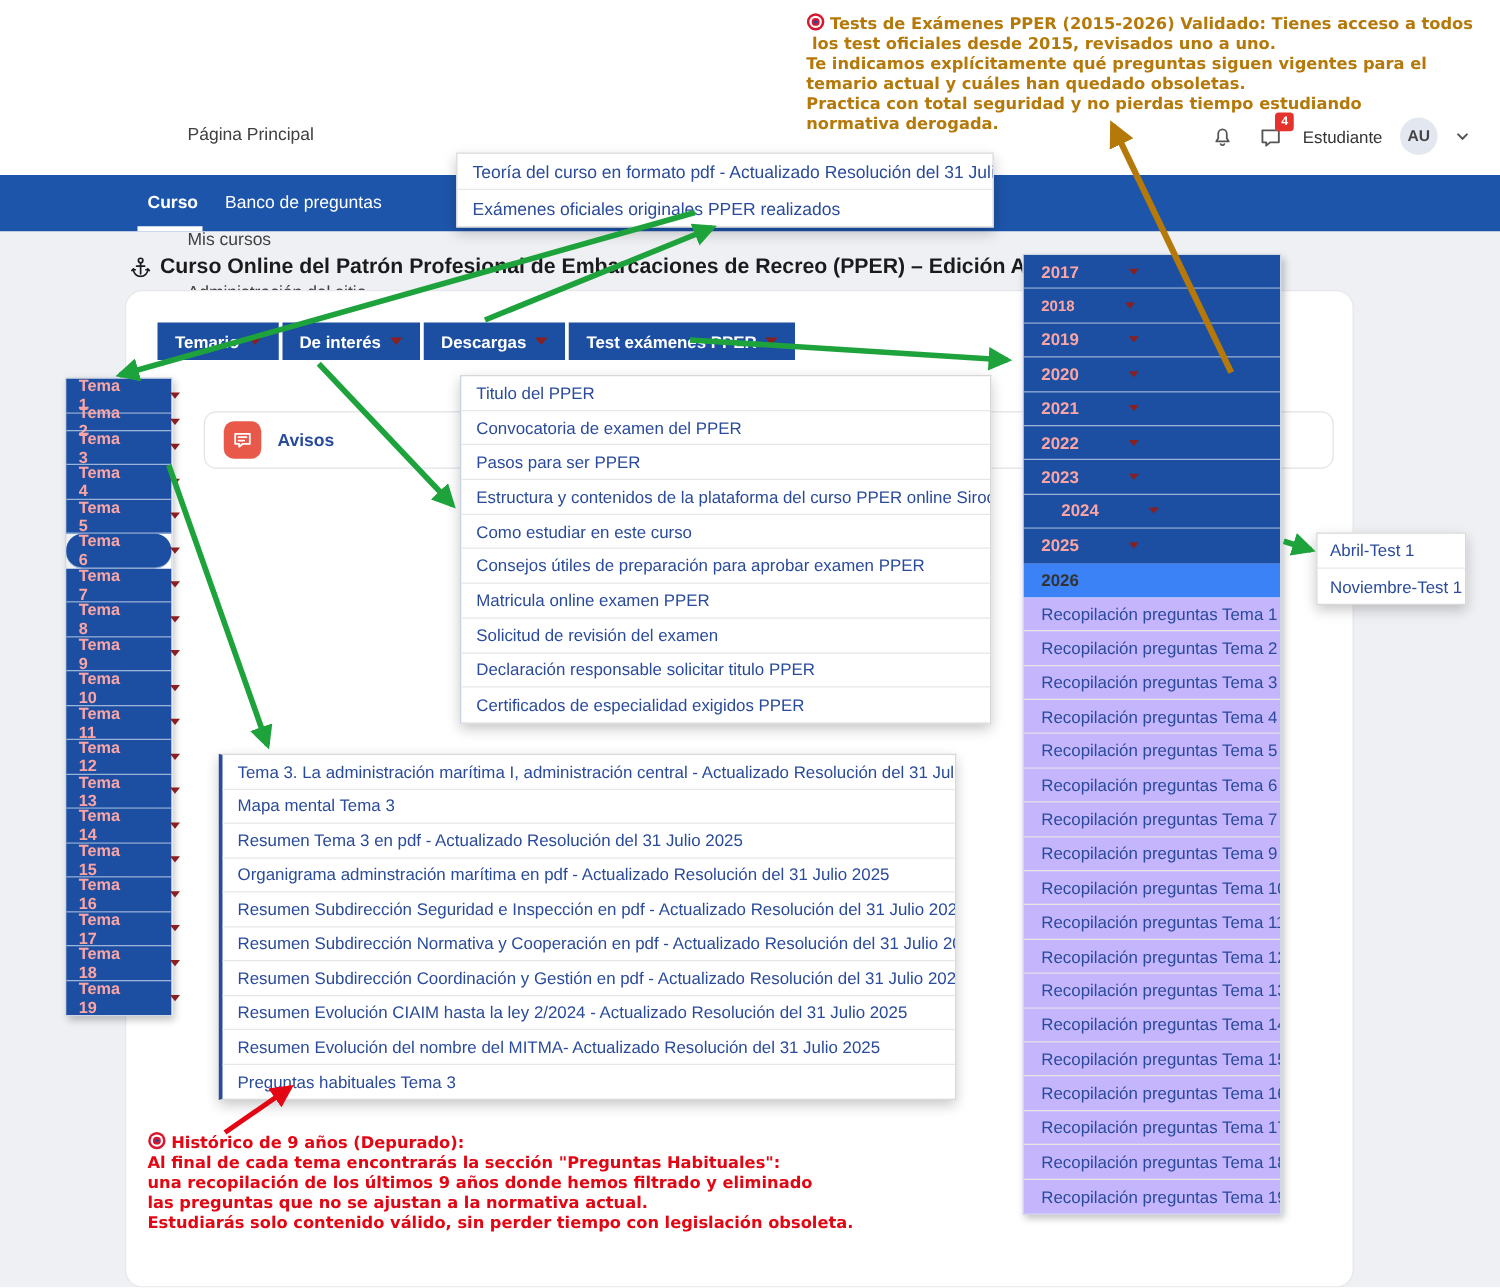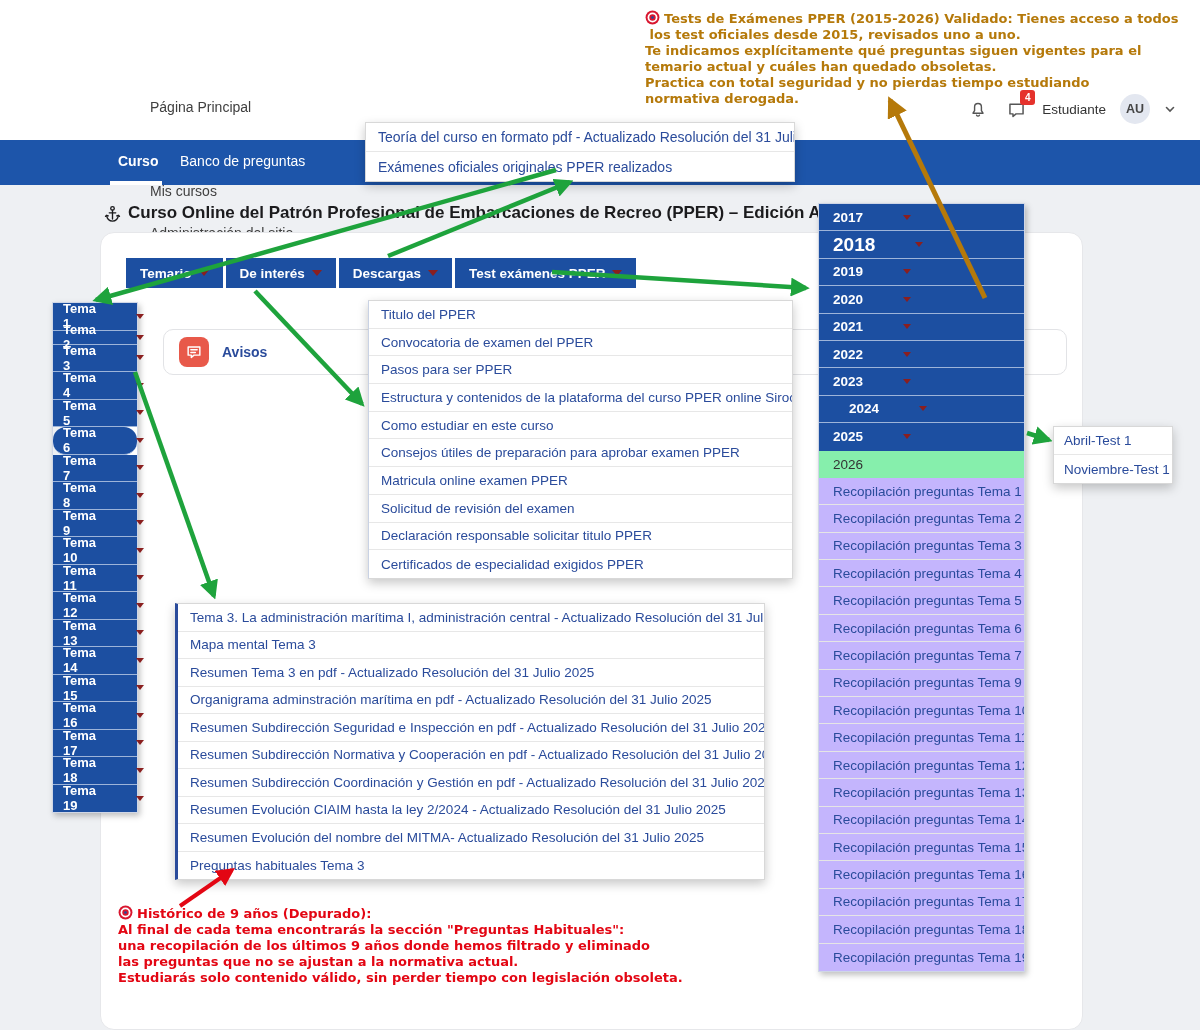--- a/index.html
+++ b/index.html
@@ -43,24 +43,24 @@
 
   
   .course-menu { position:absolute; left:126px; top:258px; display:flex; gap:3px; z-index:10; }
   .course-menu .mbtn { height:30px; background:#1c4fa1; color:#fff; font-size:13.5px; font-weight:bold;
                        display:flex; align-items:center; padding:0 14px; cursor:pointer; }
   .tri { width:0; height:0; border-left:5px solid transparent; border-right:5px solid transparent;
          border-top:6px solid #8a1f1f; margin-left:7px; }
 
   
   .blue-col { position:absolute; z-index:20; border:1px solid #cfd6e6; box-shadow:2px 3px 6px rgba(0,0,0,.25); }
-  .blue-row { background:#1c4fa1; color:#ffffff; font-weight:bold; font-size:13px;
+  .blue-row { background:#1c4fa1; color:#fca5a5; font-weight:bold; font-size:13px;
               border-bottom:1px solid #9db4d9; display:flex; align-items:center; padding:0 10px; cursor:pointer;gap:33px; }
   .blue-row:last-child { border-bottom:none; }
-  .gray-row { background:#86efac; color:#333; font-weight:normal; font-size:13.5px;
+  .gray-row { background:#3b82f6; color:#333; font-weight:bold; font-size:13.5px;
               display:flex; align-items:center; padding:0 14px; cursor:pointer;text-align:right; }
   .white-row { background:#c4b5fd; color:#2a4b9b; font-size:13.5px; border-bottom:1px solid #e5e5e5;
                display:flex; align-items:center; padding:0 14px; cursor:pointer; white-space:nowrap; overflow:hidden; }
   .white-row:last-child { border-bottom:none; }
 
   
   .avisos-card { position:absolute; left:163px; top:329px; width:904px; height:46px; background:#fff;
                  border:1px solid #e2e3e6; border-radius:10px; display:flex; align-items:center; z-index:5; }
   .avisos-icon { width:30px; height:30px; border-radius:8px; background:#e8594a; margin-left:15px;
                  display:flex; align-items:center; justify-content:center; }
@@ -289,21 +289,21 @@
       </div>
   </div>
 
   <div class="blue-col" style="left:818px; top:203px; width:207px; background:#fff;">
     <div>
 
     <div class="blue-row" style="height:27.4px; font-size:13.5px; padding:0 14px;">
           <span>2017</span>
           <span class="tri" style="border-top-width:5px; border-left-width:4px; border-right-width:4px;"></span>
         </div>
-        <div class="blue-row" style="height:27.4px; font-size:19px; padding:0 14px;">
+        <div class="blue-row" style="height:27.4px; font-size:12px; padding:0 14px;">
           <span>2018</span>
           <span class="tri" style="border-top-width:5px; border-left-width:4px; border-right-width:4px;"></span>
         </div>
         <div class="blue-row" style="height:27.4px; font-size:13.5px; padding:0 14px;">
           <span>2019</span>
           <span class="tri" style="border-top-width:5px; border-left-width:4px; border-right-width:4px;"></span>
         </div>
         <div class="blue-row" style="height:27.4px; font-size:13.5px; padding:0 14px;">
           <span>2020</span>
           <span class="tri" style="border-top-width:5px; border-left-width:4px; border-right-width:4px;"></span>

